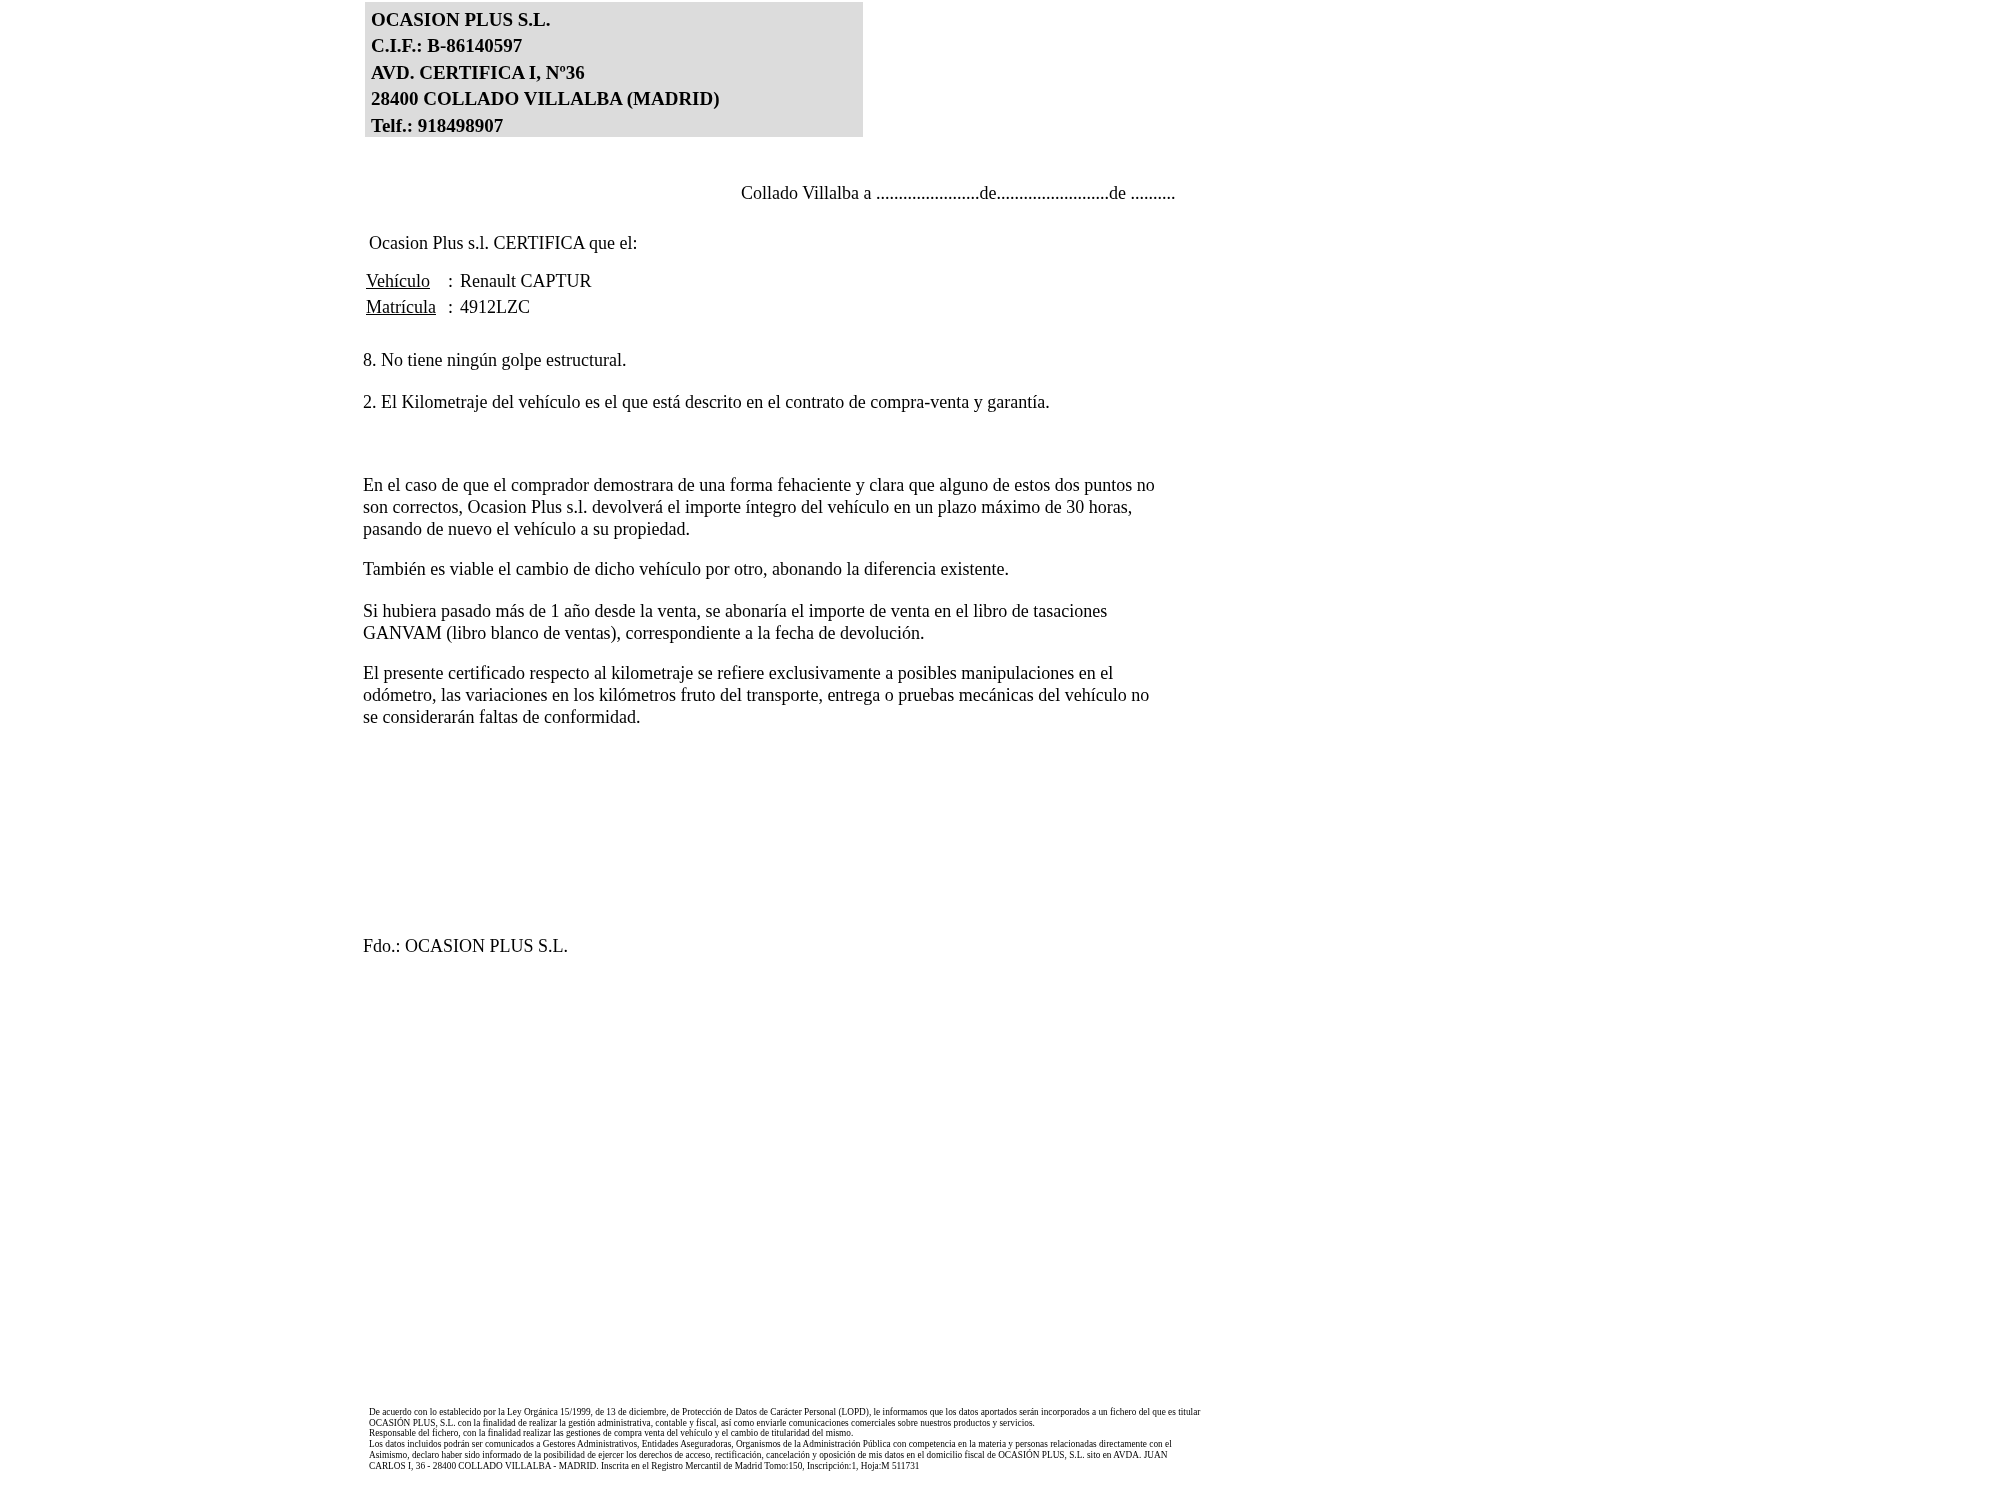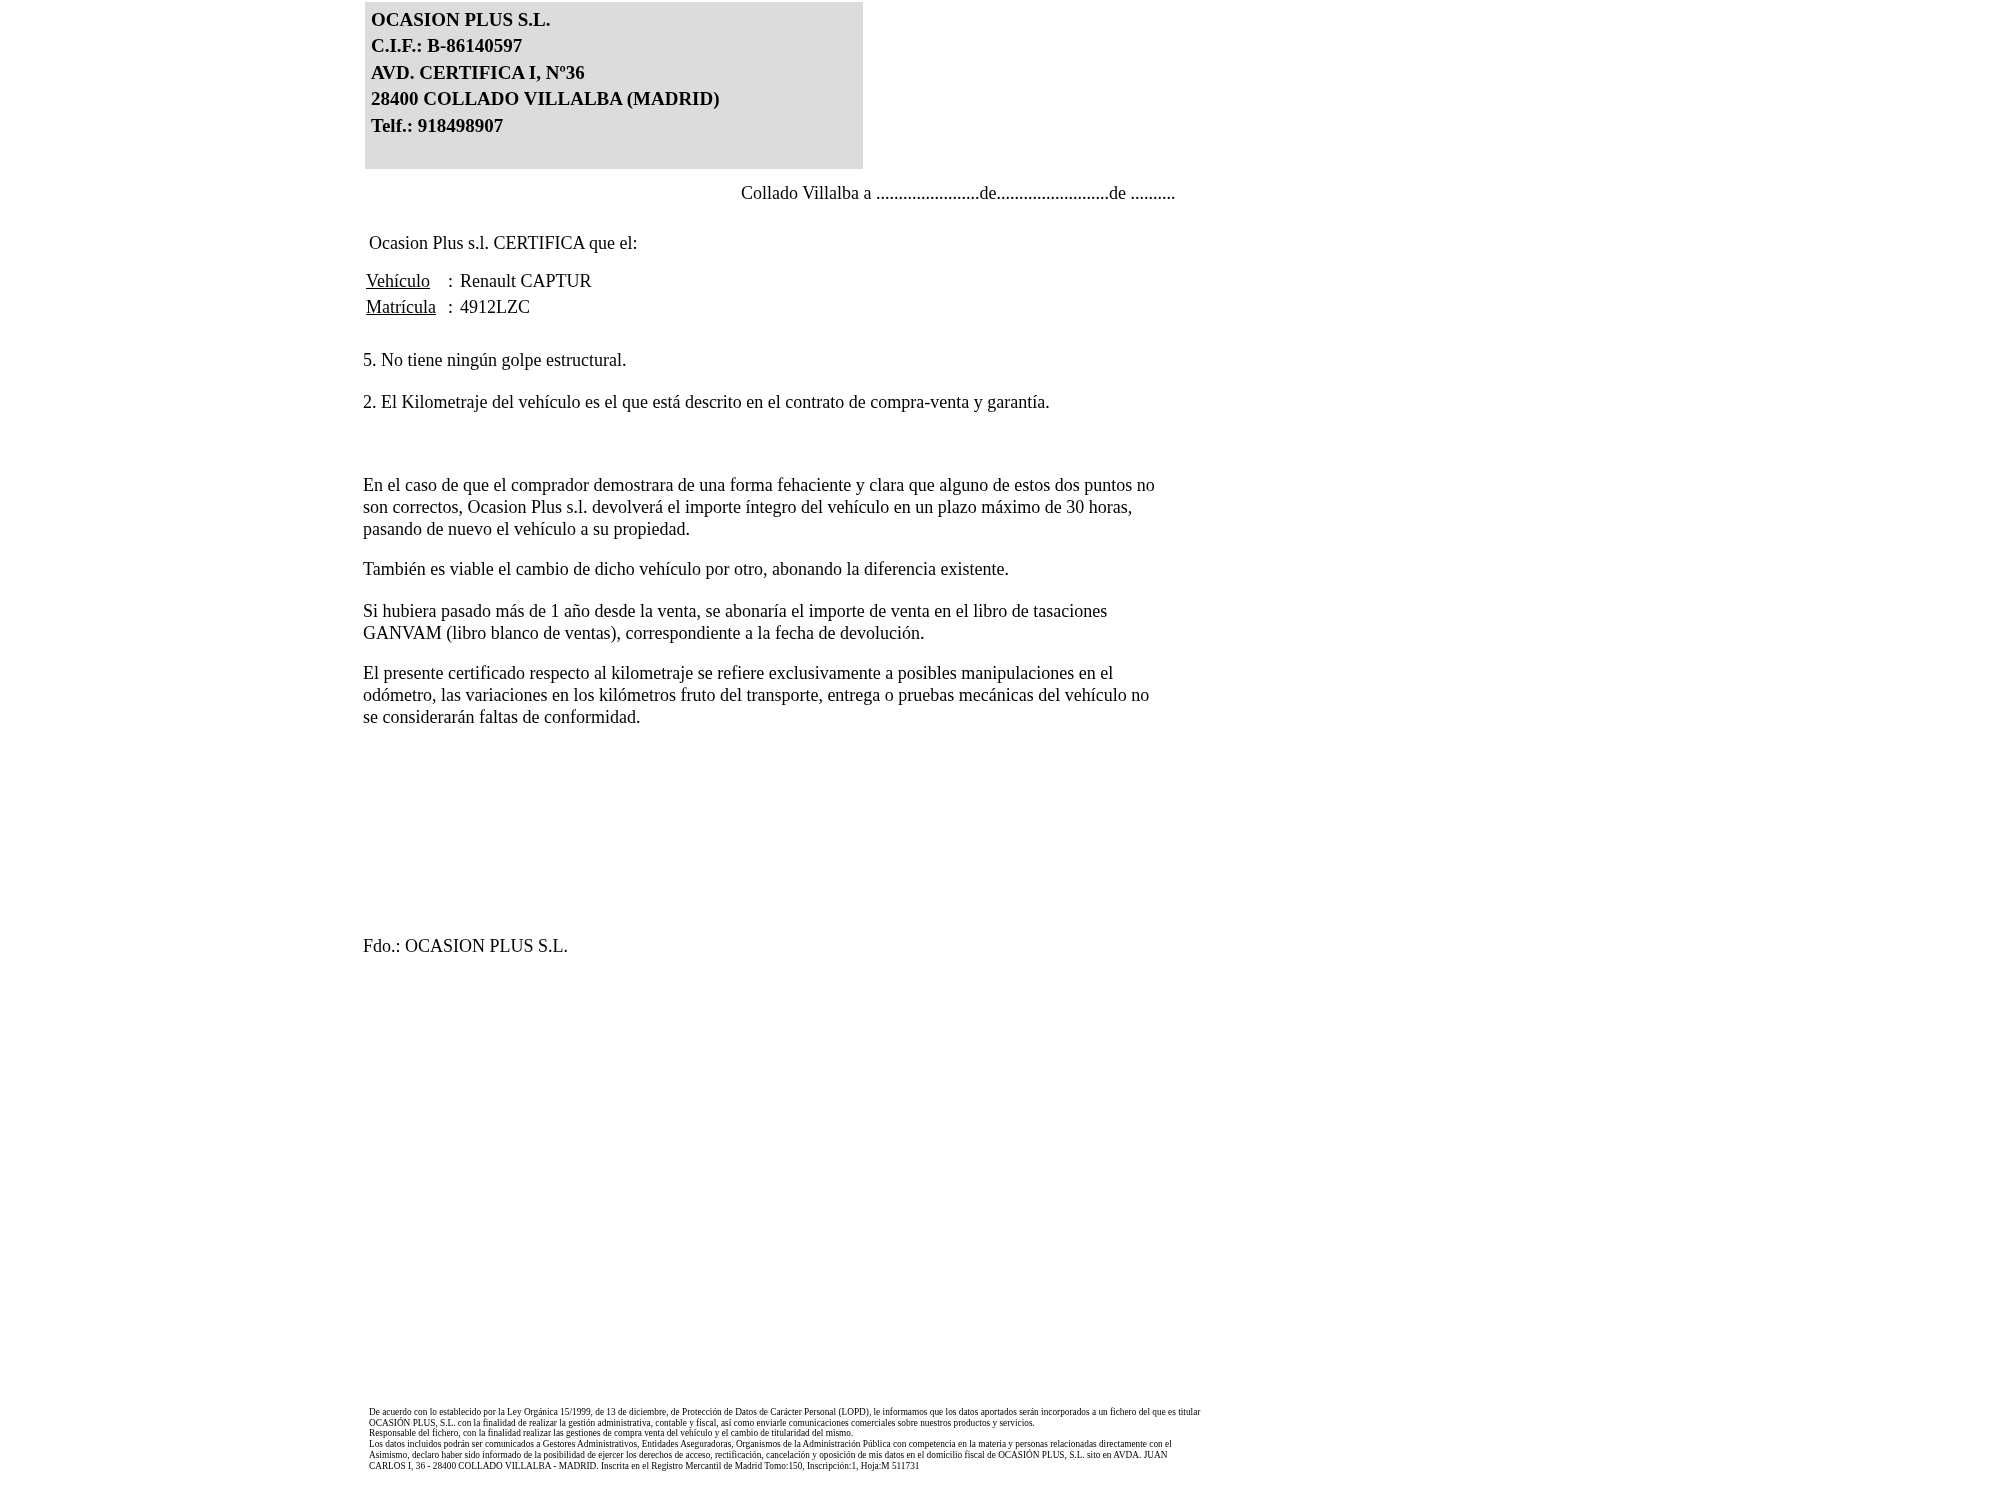--- a/index.html
+++ b/index.html
@@ -15,21 +15,21 @@
     font-family: "Liberation Serif", serif;
     color: #000000;
   }
   .abs { position: absolute; }
 
   
   .header-box {
     left: 365px;
     top: 2px;
     width: 498px;
-    height: 167px;
+    height: 135px;
     background: #dcdcdc;
     box-sizing: border-box;
     padding: 5px 0 0 6px;
   }
   .header-box .hline {
     font-weight: bold;
     font-size: 19px;
     line-height: 26.4px;
     white-space: nowrap;
   }
@@ -120,21 +120,21 @@
 <div class="abs cert-intro">Ocasion Plus s.l. CERTIFICA que el:</div>
 
 <div class="abs kv-row vehicle">
   <span class="kv-label">Vehículo</span><span class="kv-sep">:</span><span class="kv-value">Renault CAPTUR</span>
 </div>
 
 <div class="abs kv-row plate">
   <span class="kv-label">Matrícula</span><span class="kv-sep">:</span><span class="kv-value">4912LZC</span>
 </div>
 
-<div class="abs clause c1">5. No tiene ningún golpe estructural.</div>
+<div class="abs clause c1">8. No tiene ningún golpe estructural.</div>
 <div class="abs clause c2">2. El Kilometraje del vehículo es el que está descrito en el contrato de compra-venta y garantía.</div>
 
 <div class="abs body-par p1">En el caso de que el comprador demostrara de una forma fehaciente y clara que alguno de estos dos puntos no
 son correctos, Ocasion Plus s.l. devolverá el importe íntegro del vehículo en un plazo máximo de 30 horas,
 pasando de nuevo el vehículo a su propiedad.</div>
 <div class="abs body-par p2">También es viable el cambio de dicho vehículo por otro, abonando la diferencia existente.</div>
 <div class="abs body-par p3">Si hubiera pasado más de 1 año desde la venta, se abonaría el importe de venta en el libro de tasaciones
 GANVAM (libro blanco de ventas), correspondiente a la fecha de devolución.</div>
 <div class="abs body-par p4">El presente certificado respecto al kilometraje se refiere exclusivamente a posibles manipulaciones en el
 odómetro, las variaciones en los kilómetros fruto del transporte, entrega o pruebas mecánicas del vehículo no

